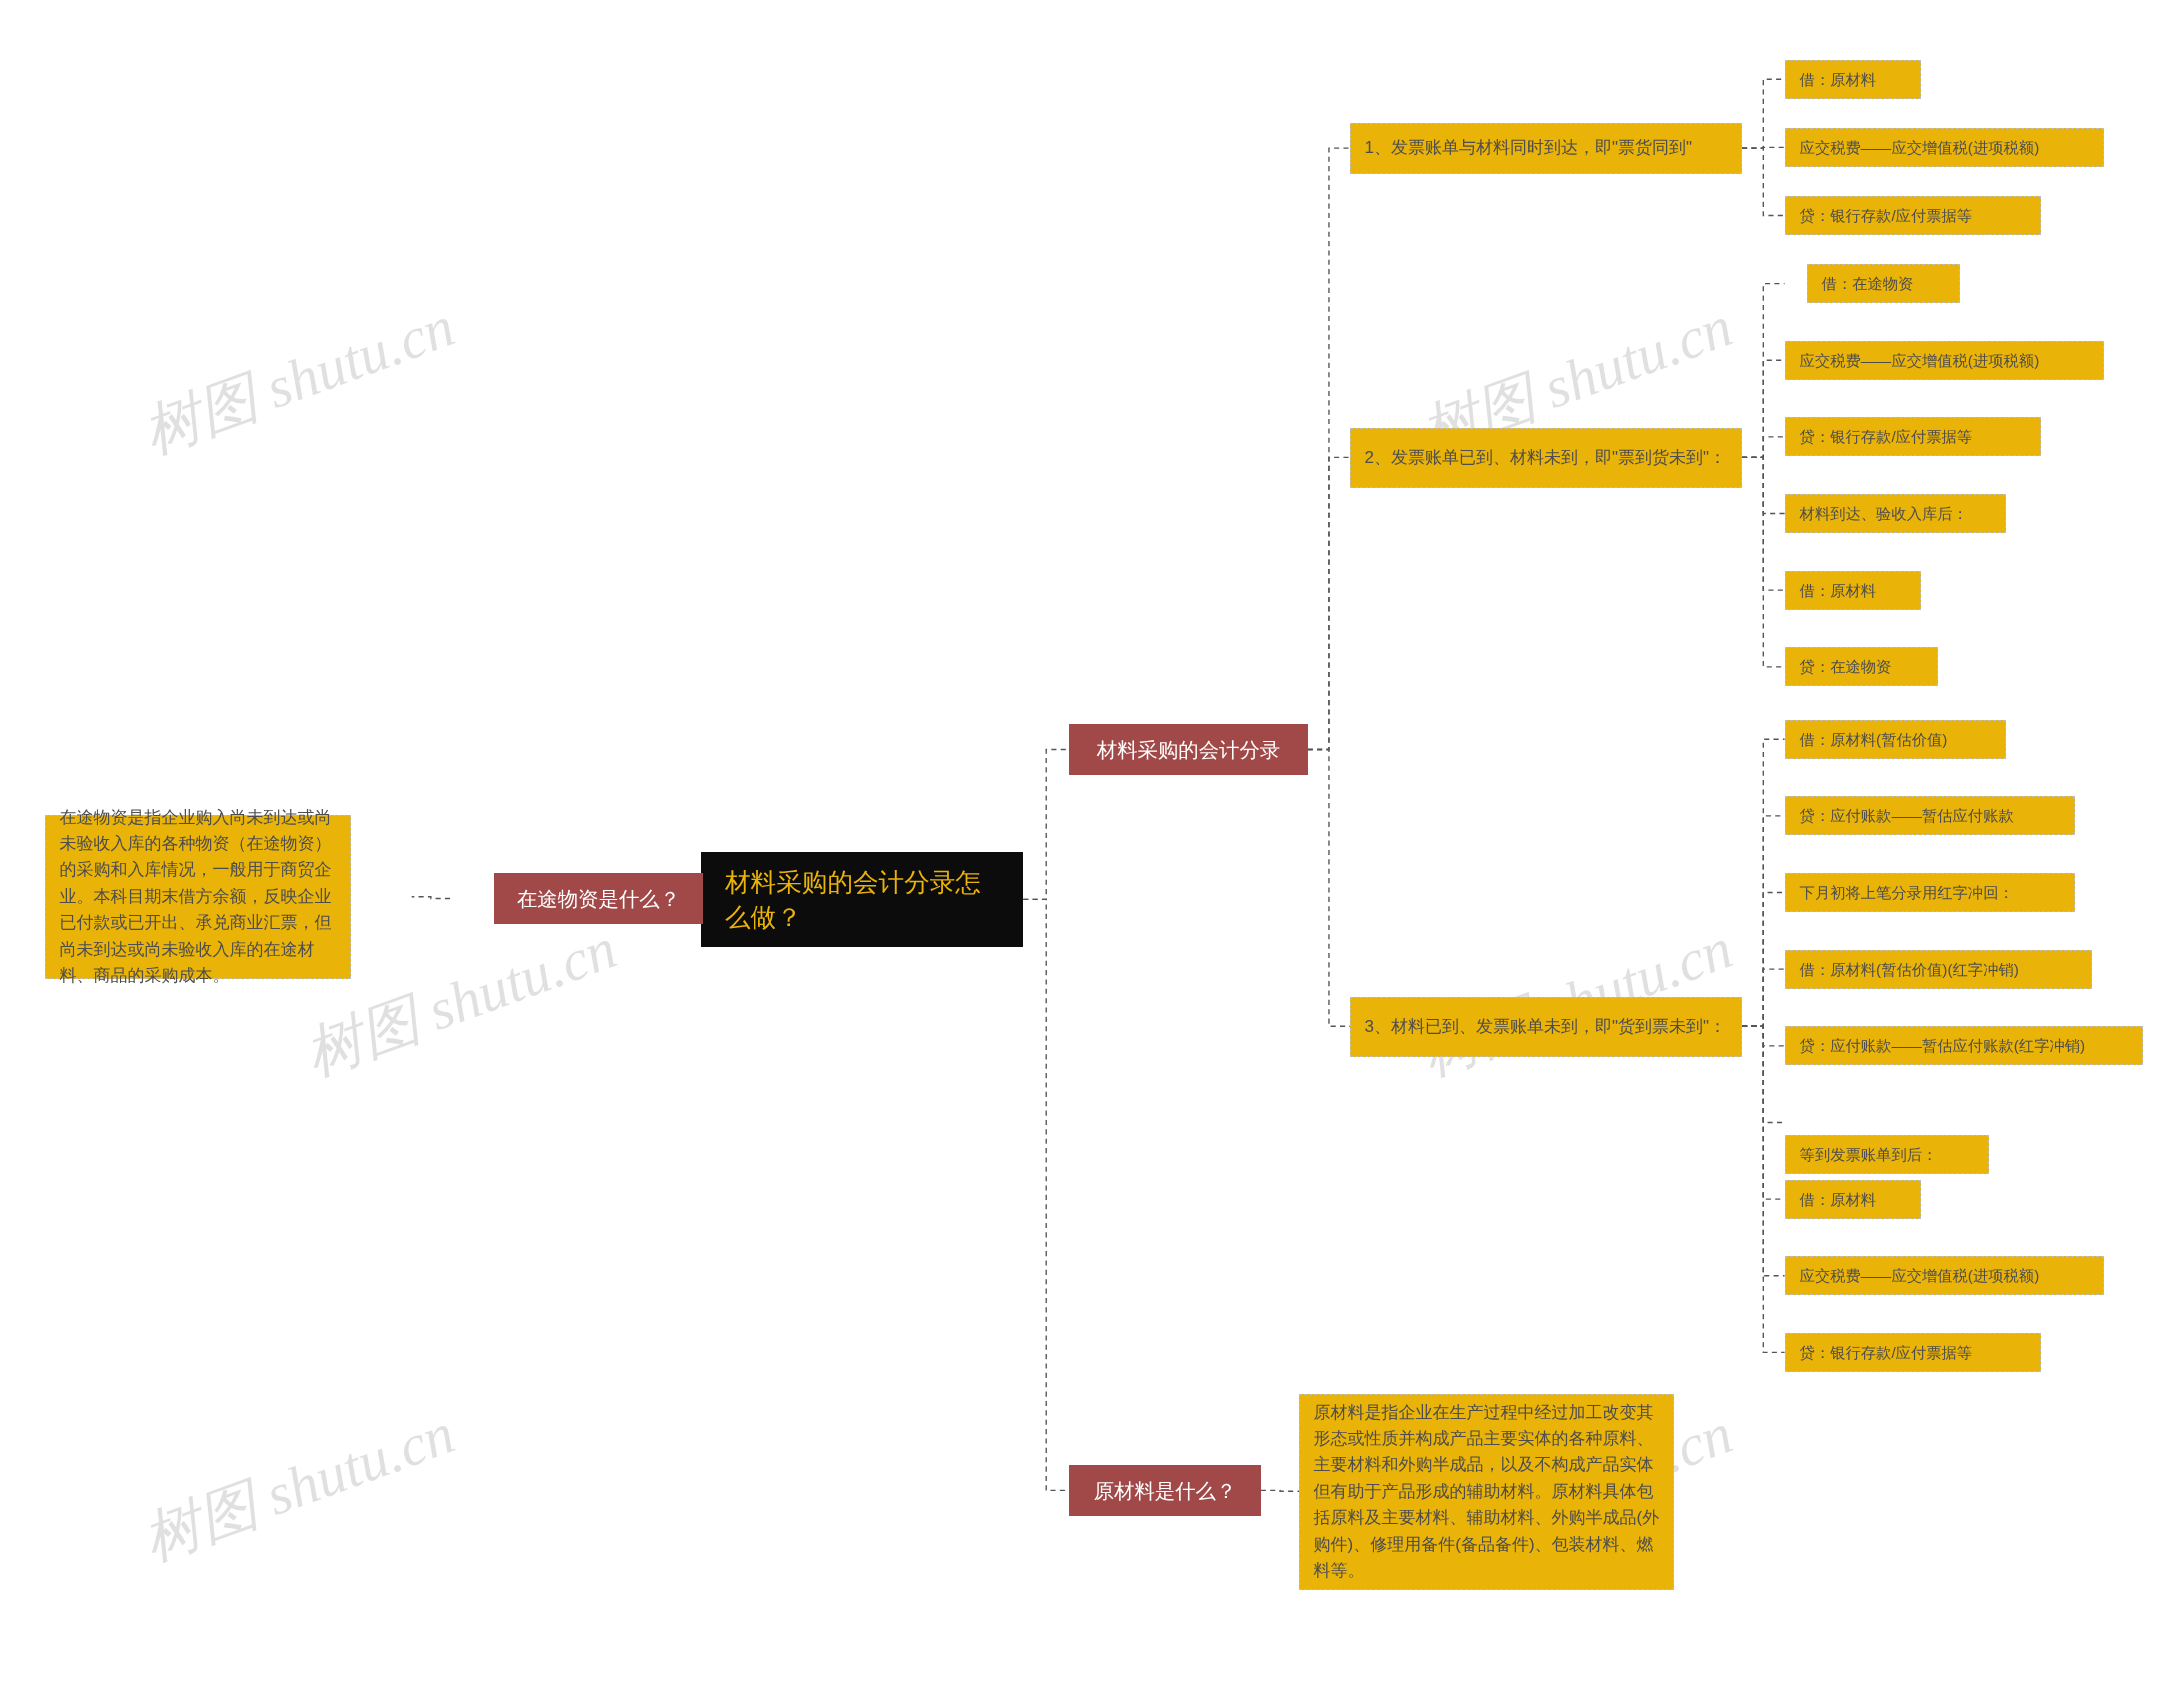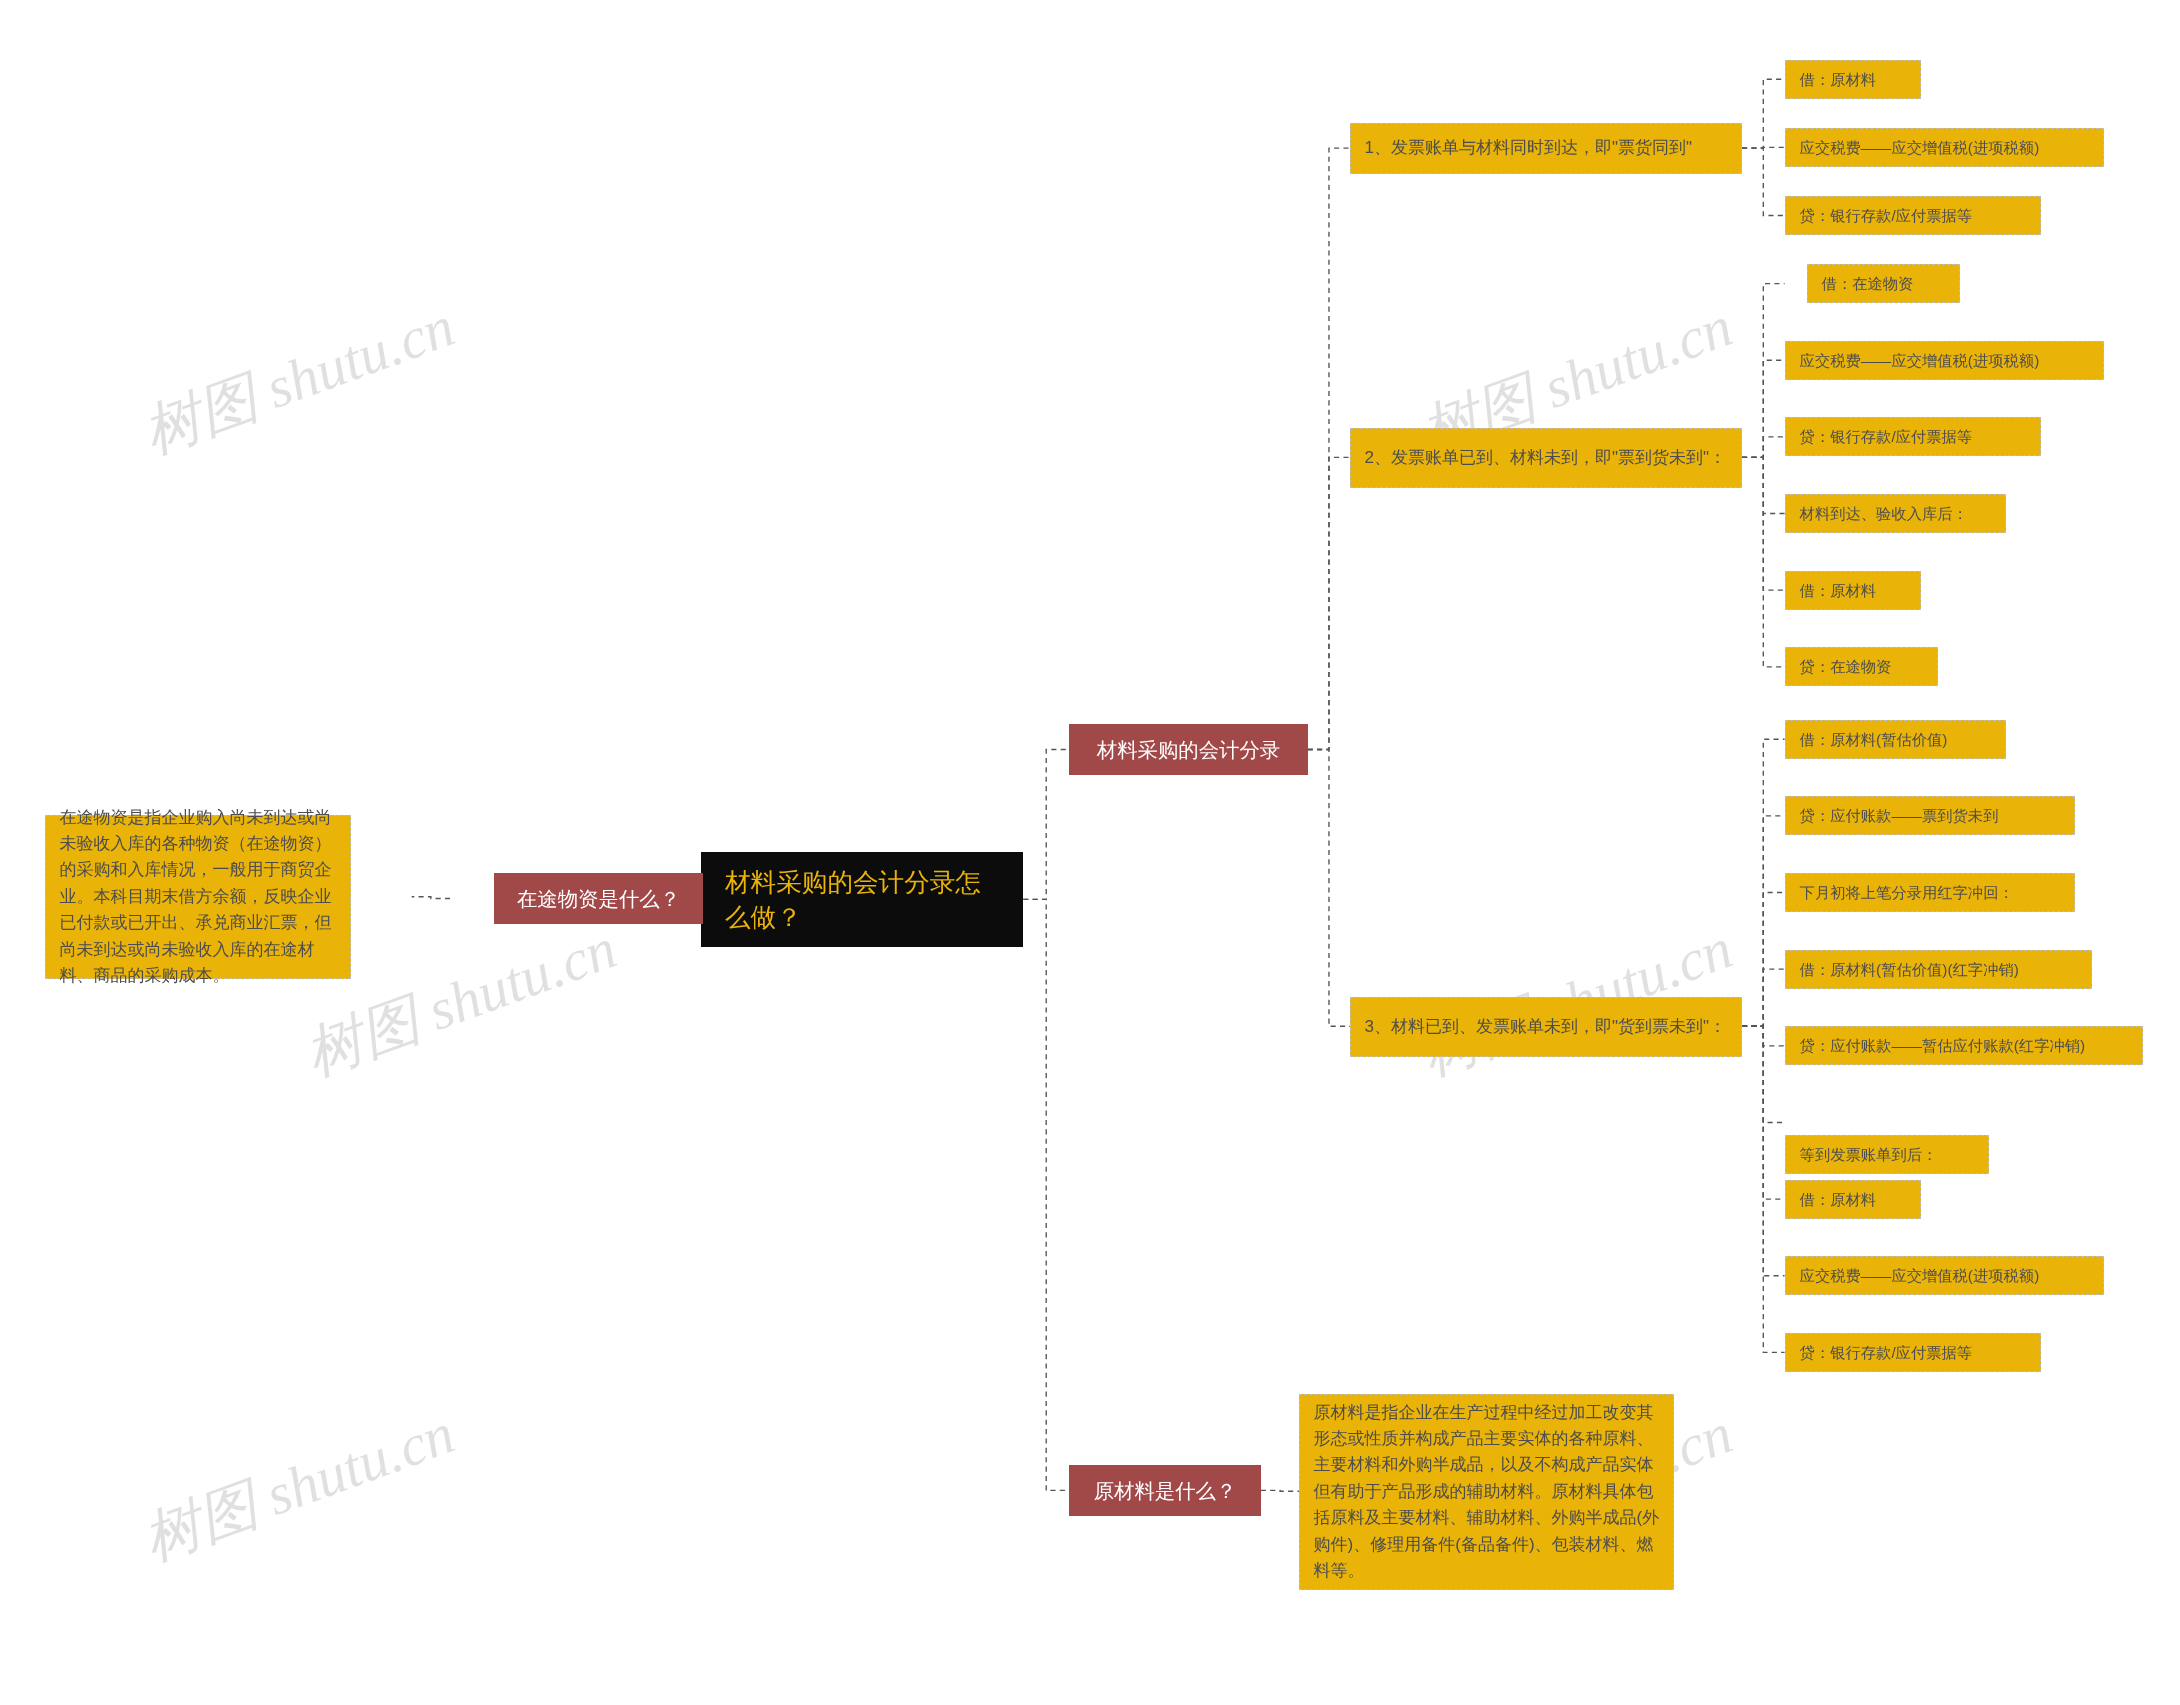--- a/index.html
+++ b/index.html
@@ -133,21 +133,21 @@
   <div id="c2" class="node leaf" style="left:1350px; top:428px; width:392px; height:60px;">2、发票账单已到、材料未到，即"票到货未到"：</div>
   <div id="c2e0" class="node leaf small" style="left:1785px; top:264px; width:153px; height:39px;margin-left:22px;">借：在途物资</div>
   <div id="c2e1" class="node leaf small" style="left:1785px; top:341px; width:319px; height:39px;">应交税费——应交增值税(进项税额)</div>
   <div id="c2e2" class="node leaf small" style="left:1785px; top:417px; width:256px; height:39px;">贷：银行存款/应付票据等</div>
   <div id="c2e3" class="node leaf small" style="left:1785px; top:494px; width:221px; height:39px;">材料到达、验收入库后：</div>
   <div id="c2e4" class="node leaf small" style="left:1785px; top:571px; width:136px; height:39px;">借：原材料</div>
   <div id="c2e5" class="node leaf small" style="left:1785px; top:647px; width:153px; height:39px;">贷：在途物资</div>
 
   <div id="c3" class="node leaf" style="left:1350px; top:997px; width:392px; height:60px;">3、材料已到、发票账单未到，即"货到票未到"：</div>
   <div id="c3e0" class="node leaf small" style="left:1785px; top:720px; width:221px; height:39px;">借：原材料(暂估价值)</div>
-  <div id="c3e1" class="node leaf small" style="left:1785px; top:796px; width:290px; height:39px;">贷：应付账款——票到货未到</div>
+  <div id="c3e1" class="node leaf small" style="left:1785px; top:796px; width:290px; height:39px;">贷：应付账款——暂估应付账款</div>
   <div id="c3e2" class="node leaf small" style="left:1785px; top:873px; width:290px; height:39px;">下月初将上笔分录用红字冲回：</div>
   <div id="c3e3" class="node leaf small" style="left:1785px; top:950px; width:307px; height:39px;">借：原材料(暂估价值)(红字冲销)</div>
   <div id="c3e4" class="node leaf small" style="left:1785px; top:1026px; width:358px; height:39px;">贷：应付账款——暂估应付账款(红字冲销)</div>
   <div id="c3e5" class="node leaf small" style="left:1785px; top:1135px; width:204px; height:39px;">等到发票账单到后：</div>
   <div id="c3e6" class="node leaf small" style="left:1785px; top:1180px; width:136px; height:39px;">借：原材料</div>
   <div id="c3e7" class="node leaf small" style="left:1785px; top:1256px; width:319px; height:39px;">应交税费——应交增值税(进项税额)</div>
   <div id="c3e8" class="node leaf small" style="left:1785px; top:1333px; width:256px; height:39px;">贷：银行存款/应付票据等</div>
 
   <div id="rb" class="node branch" style="left:1069px; top:1465px; width:192px; height:51px;">原材料是什么？</div>
   <div id="rbpara" class="node para" style="left:1299px; top:1394px; width:375px; height:196px;">原材料是指企业在生产过程中经过加工改变其形态或性质并构成产品主要实体的各种原料、主要材料和外购半成品，以及不构成产品实体但有助于产品形成的辅助材料。原材料具体包括原料及主要材料、辅助材料、外购半成品(外购件)、修理用备件(备品备件)、包装材料、燃料等。</div>

